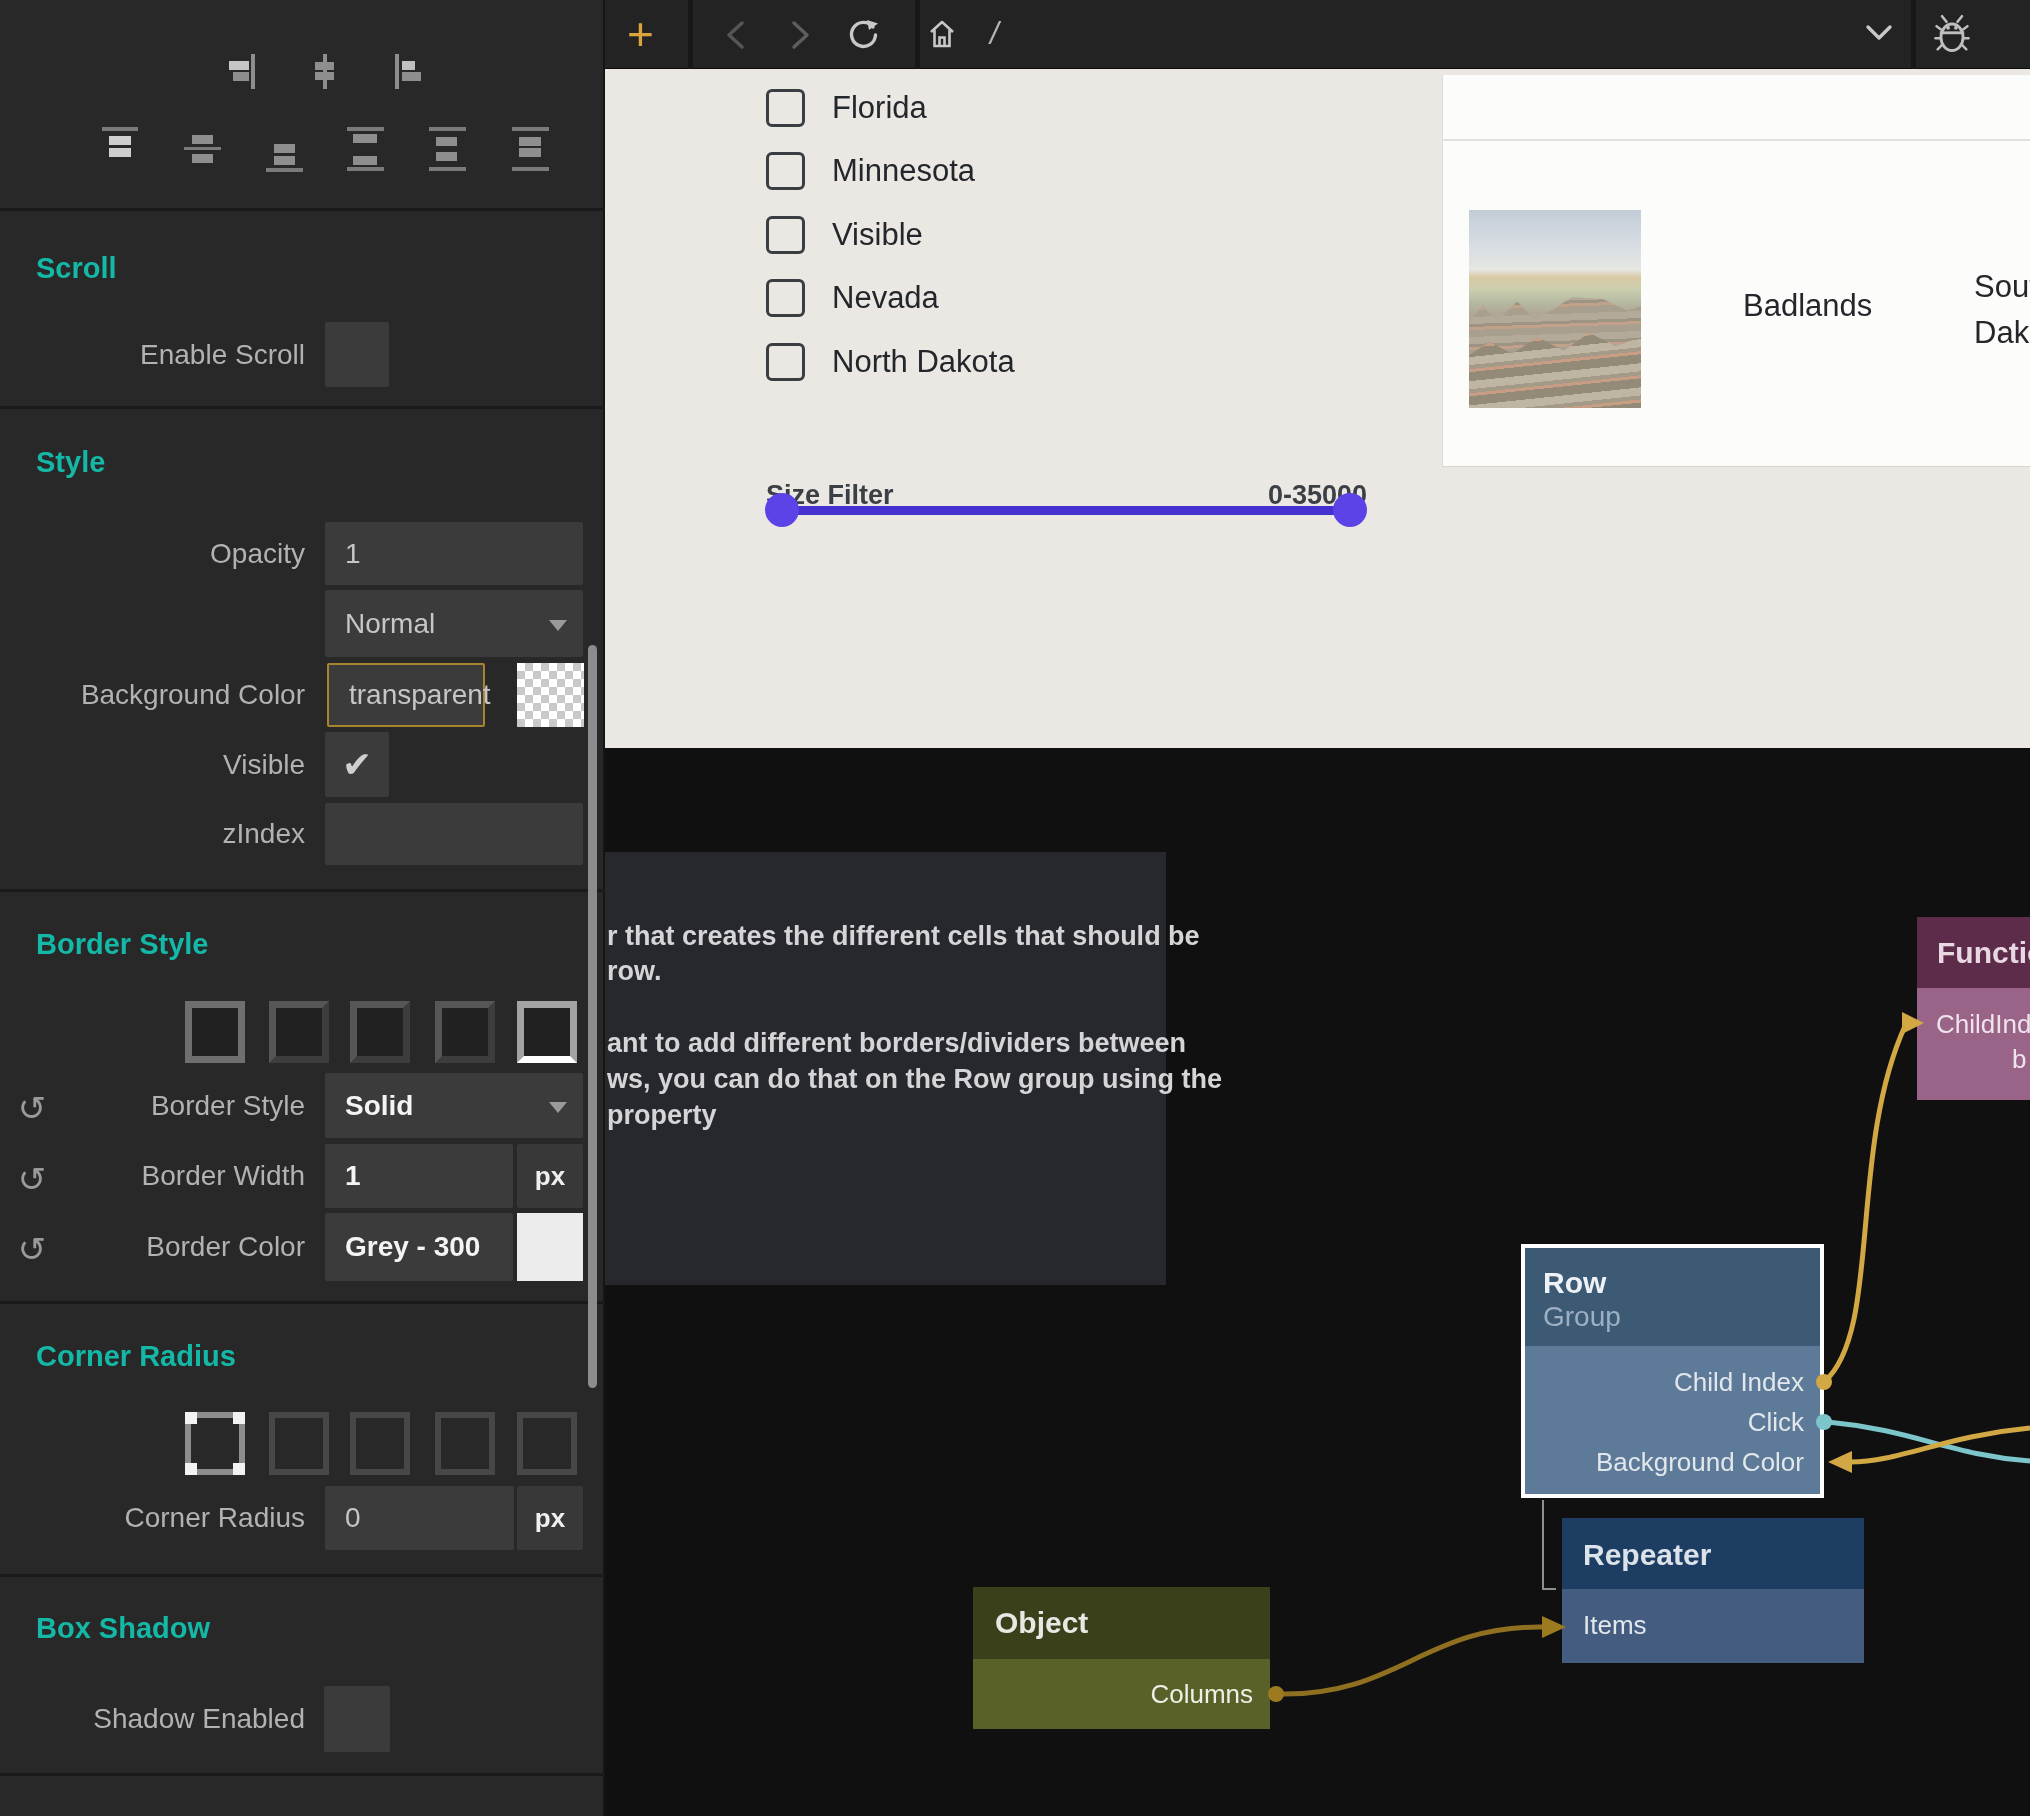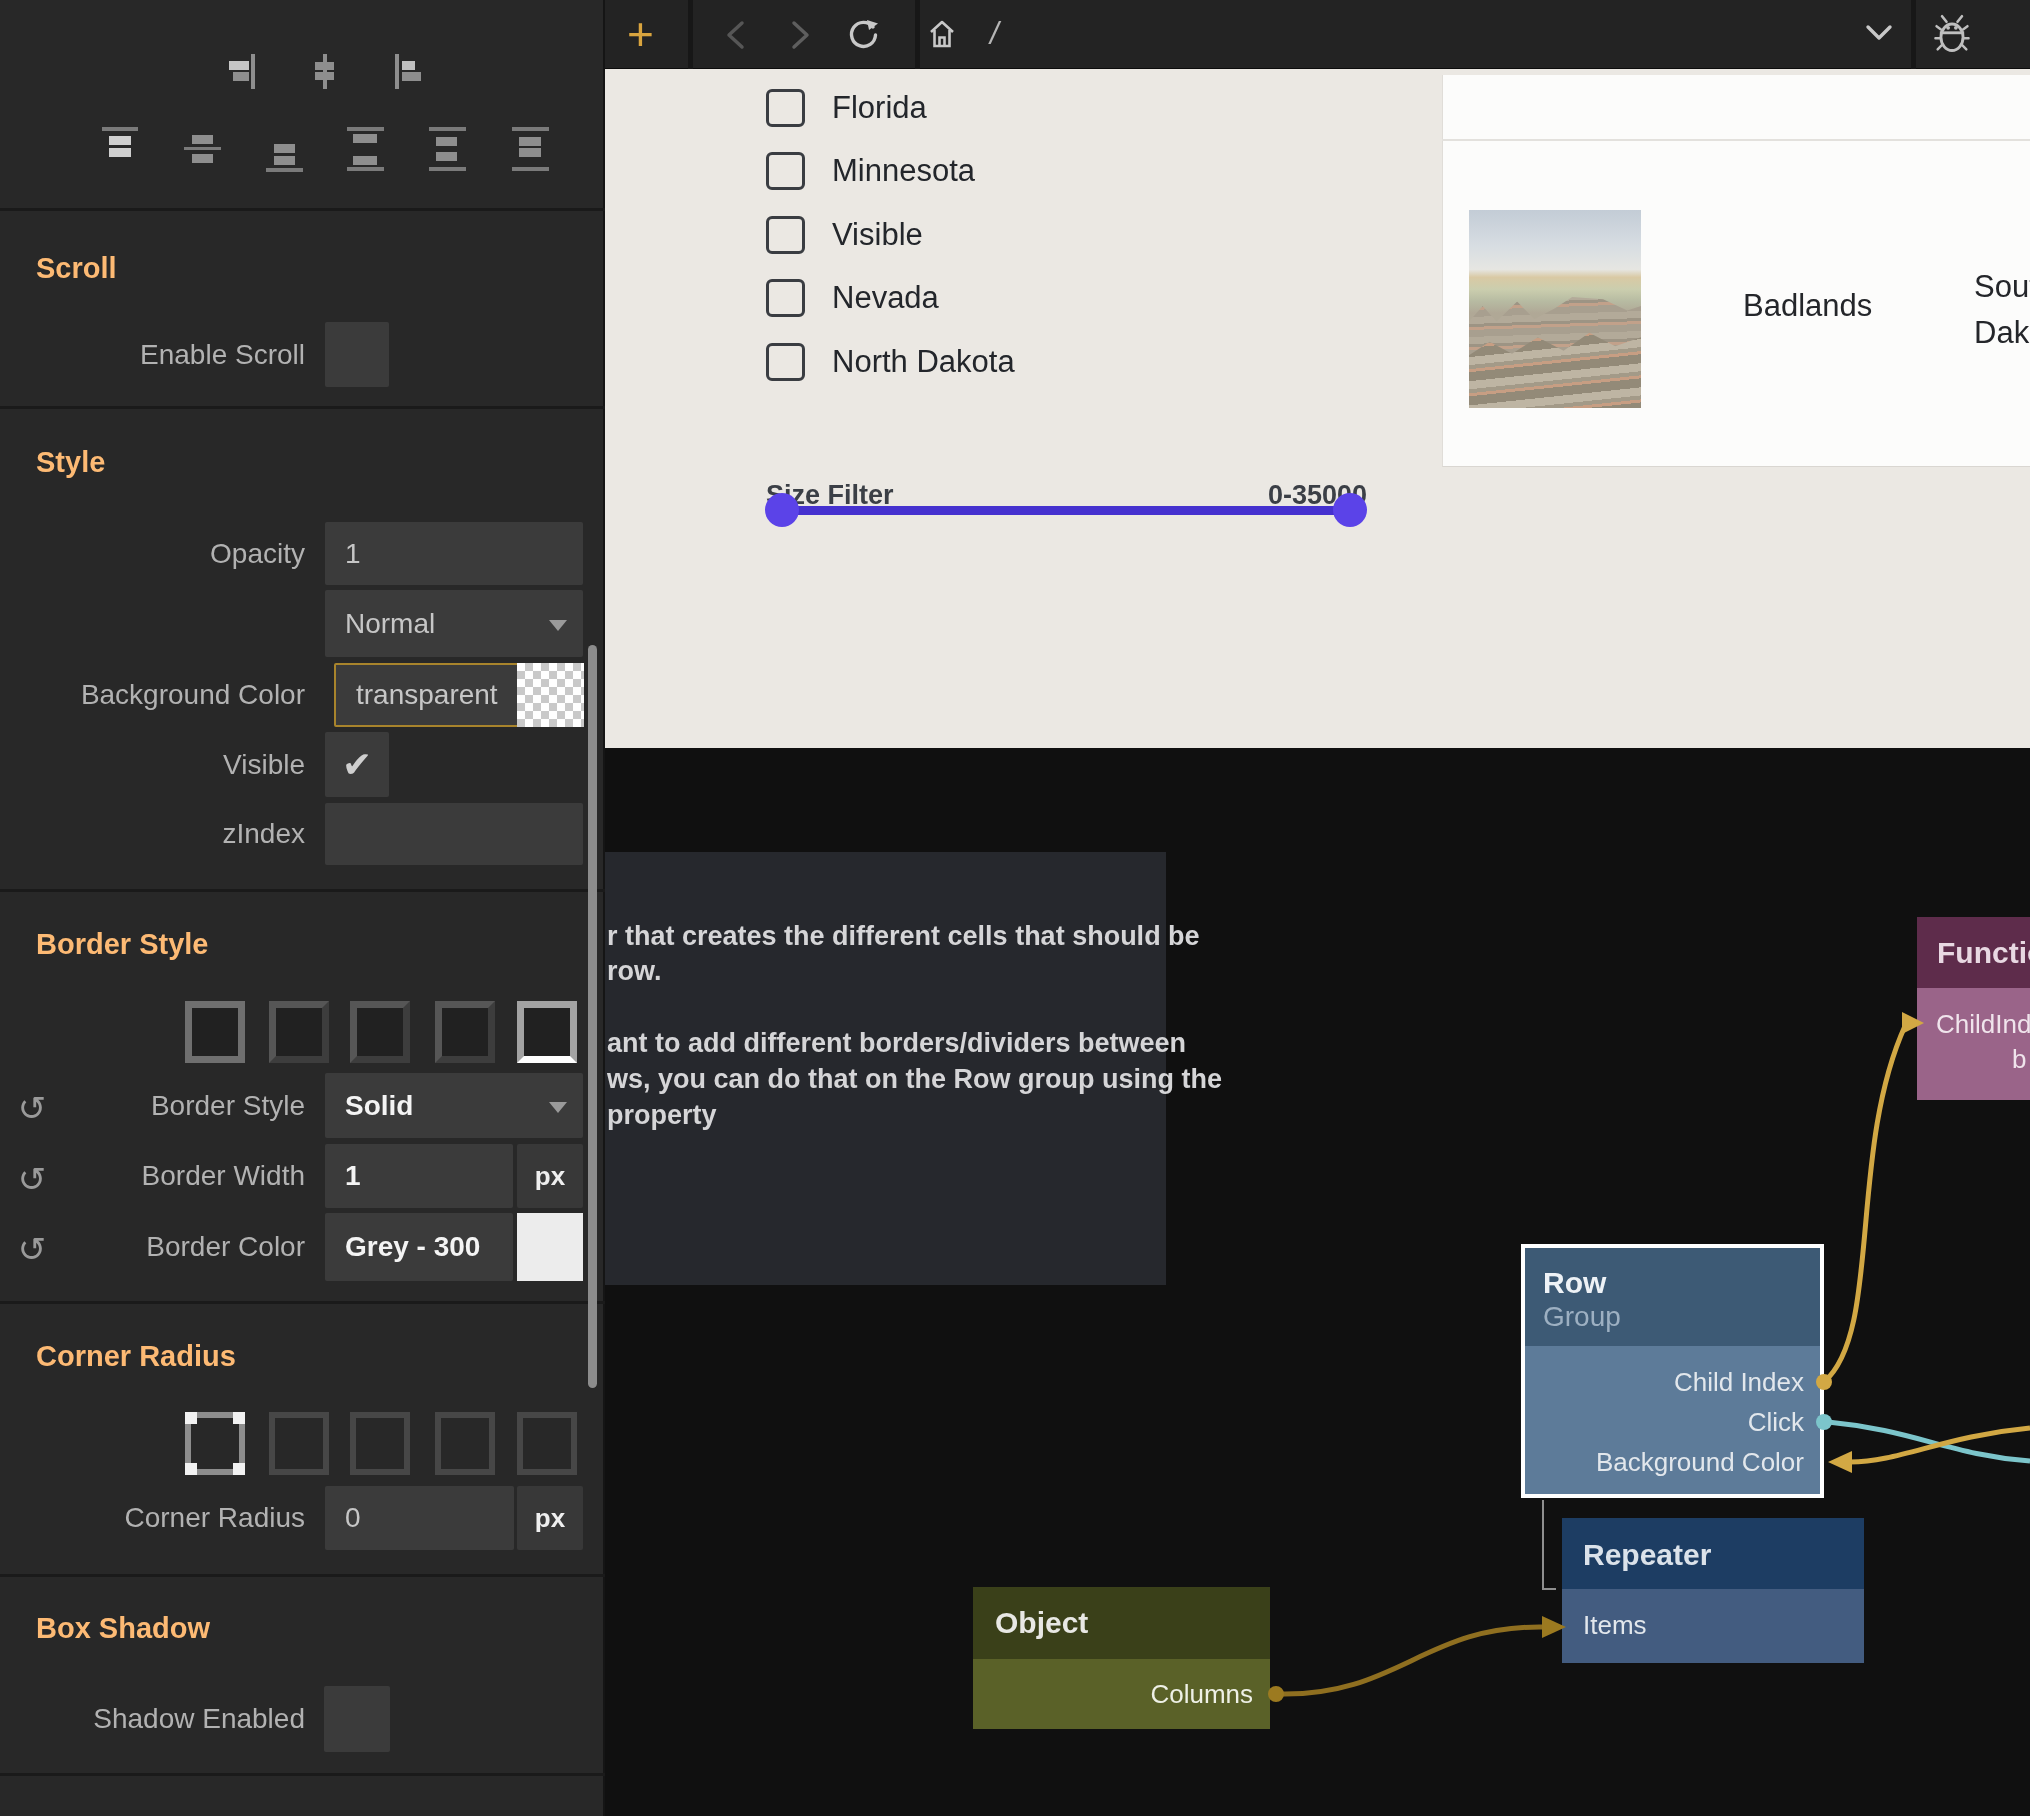--- a/index.html
+++ b/index.html
@@ -5,21 +5,21 @@
   * { margin:0; padding:0; box-sizing:border-box; }
   html,body { background:#111; }
   #page { position:relative; width:2030px; height:1816px; overflow:hidden;
           font-family:"Liberation Sans", sans-serif; background:#101010; }
   .abs { position:absolute; }
 
   
   #panel { left:0; top:0; width:605px; height:1816px; background:#282828;
            border-right:2px solid #151515; }
   .sep { position:absolute; left:0; width:605px; height:3px; background:#1a1a1a; }
-  .sec-title { position:absolute; left:36px; font-size:29px; font-weight:700; color:#fdba74; }
+  .sec-title { position:absolute; left:36px; font-size:29px; font-weight:700; color:#14b8a6; }
   .plabel { position:absolute; left:0; width:305px; text-align:right;
             font-size:28px; color:#b2b2b2; }
   .field { position:absolute; background:#3b3b3b; border-radius:2px;
            font-size:28px; color:#c6c6c6; padding-left:20px; display:flex; align-items:center; }
   .bold-val { font-weight:700; color:#f4f4f4; }
   .unit { position:absolute; background:#383838; border-radius:2px; display:flex;
           align-items:center; justify-content:center; font-size:26px; font-weight:700; color:#efefef; }
   .chk { position:absolute; background:#3b3b3b; border-radius:2px; display:flex;
          align-items:center; justify-content:center; font-size:36px; color:#cfcfcf; }
   .chevron { position:absolute; right:16px; top:50%; margin-top:-4px; width:0; height:0;
@@ -259,21 +259,21 @@
     <div class="sep" style="top:406px"></div>
 
     <div class="sec-title" style="top:446px">Style</div>
     <div class="plabel" style="top:522px;height:63px;line-height:63px">Opacity</div>
     <div class="field" style="left:325px;top:522px;width:258px;height:63px">1</div>
     <div class="field" style="left:325px;top:590px;width:258px;height:67px">
       <span>Normal</span>
       <span class="chevron"></span>
     </div>
     <div class="plabel" style="top:663px;height:64px;line-height:64px">Background Color</div>
-    <div class="field gold-border" style="left:334px;top:663px;width:190px;height:64px">transparent</div>
+    <div class="field gold-border" style="left:327px;top:663px;width:158px;height:64px">transparent</div>
     <div class="abs checker" style="left:517px;top:663px;width:67px;height:64px"></div>
     <div class="plabel" style="top:732px;height:65px;line-height:65px">Visible</div>
     <div class="chk" style="left:325px;top:732px;width:64px;height:65px">
       <span>✔</span>
     </div>
     <div class="plabel" style="top:803px;height:62px;line-height:62px">zIndex</div>
     <div class="field" style="left:325px;top:803px;width:258px;height:62px"></div>
 
     <div class="sep" style="top:889px"></div>
 

